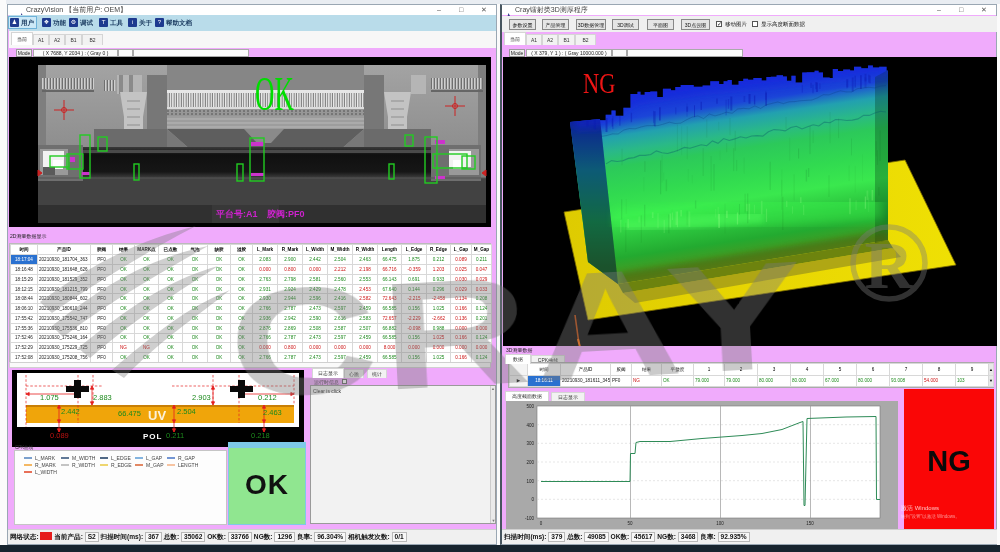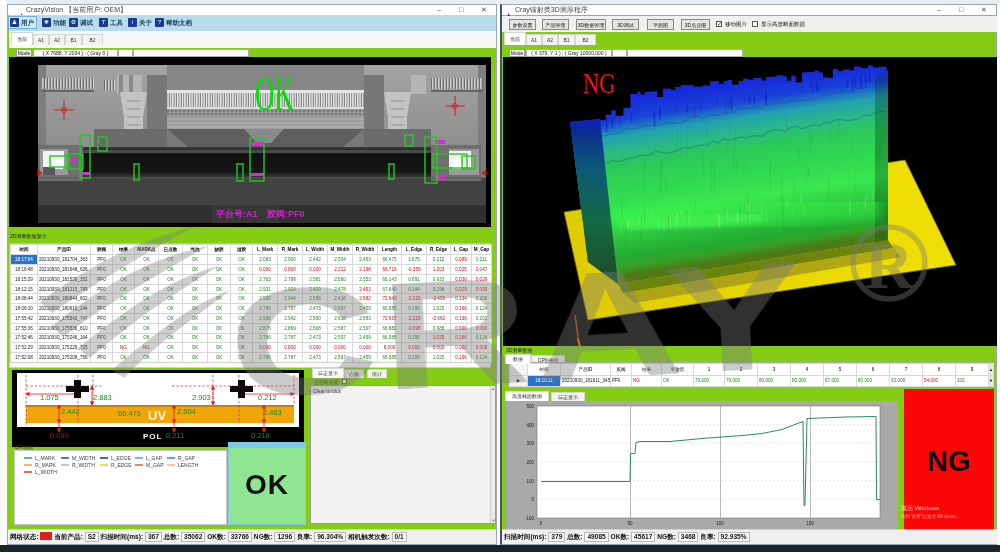--- a/index.html
+++ b/index.html
@@ -1,19 +1,19 @@
 <!DOCTYPE html>
 <html><head>
 <meta charset="utf-8">
 <style>
 * { margin:0; padding:0; box-sizing:border-box; }
 html,body { width:1000px; height:552px; overflow:hidden; background:#fbfbfb; font-family:"Liberation Sans", sans-serif; }
 #page { position:relative; width:1000px; height:552px; }
 .abs { position:absolute; }
-.win { background:#84cc16; border:1px solid #9aa7b3; }
+.win { background:#f0abfc; border:1px solid #9aa7b3; }
 .titlebar { position:absolute; left:0; top:0; right:0; height:10px; background:#ffffff; }
 .titletxt { position:absolute; font-size:6.5px; color:#444; line-height:10px; }
 .winbtns { position:absolute; top:0; height:10px; font-size:7px; color:#555; line-height:10px; }
 .tab { position:absolute; font-size:5px; color:#333; text-align:center; background:#f2f2f2; border:1px solid #d5d5d5; border-bottom:none; }
 .tab.active { background:#fff; z-index:2; }
 table.grid { border-collapse:collapse; table-layout:fixed; width:100%; background:#fff; }
 table.grid td, table.grid th { border:1px solid #d8d8d8; font-size:4.6px; overflow:hidden; white-space:nowrap; text-align:center; padding:0; font-weight:normal; }
 .g { color:#1d8a1d; } .r { color:#cc1111; } .k { color:#222; }
 .statusbar { position:absolute; background:#f0f0f0; border-top:1px solid #d0d0d0; font-size:6.6px; font-weight:bold; color:#111; }
 .sv { border:1px solid #b9b9b9; background:#f8f8f8; padding:0 2px; display:inline-block; line-height:8px; }

